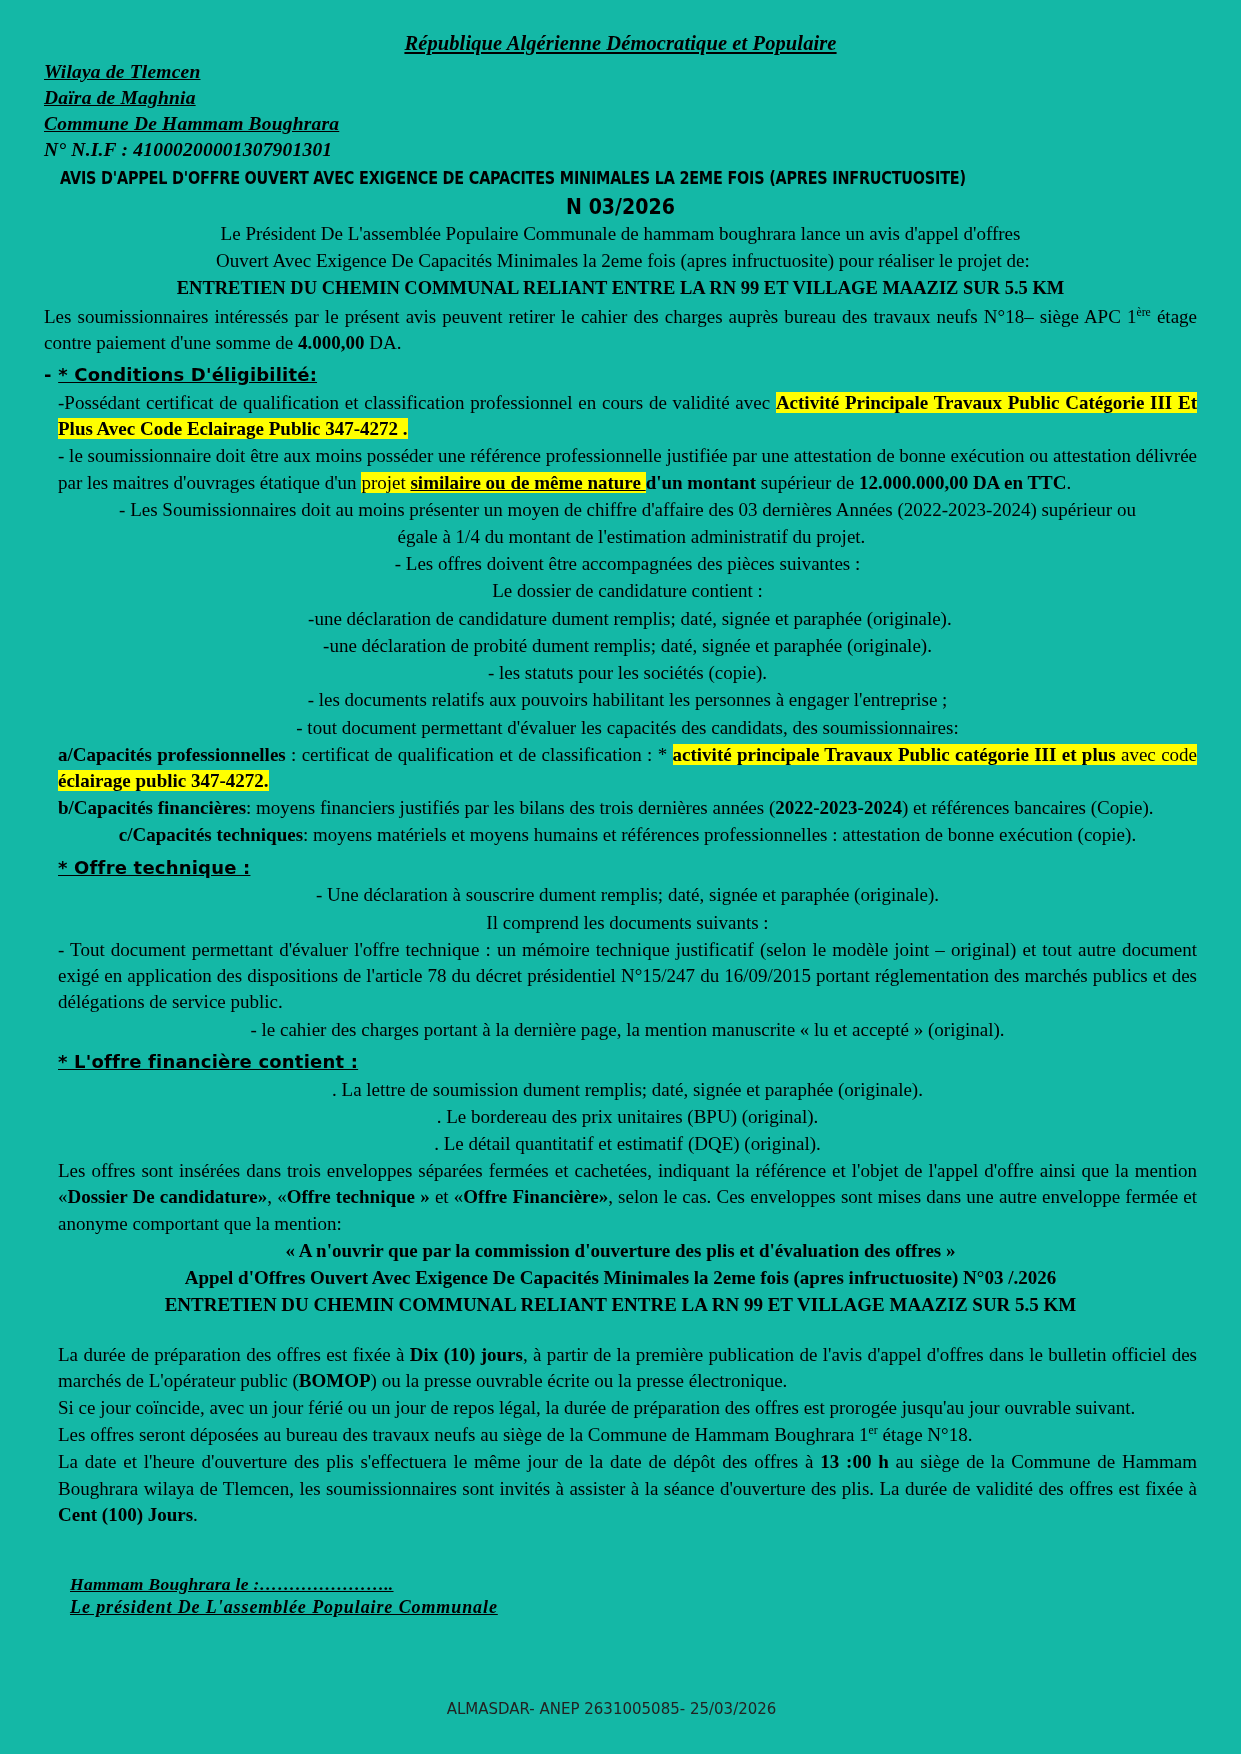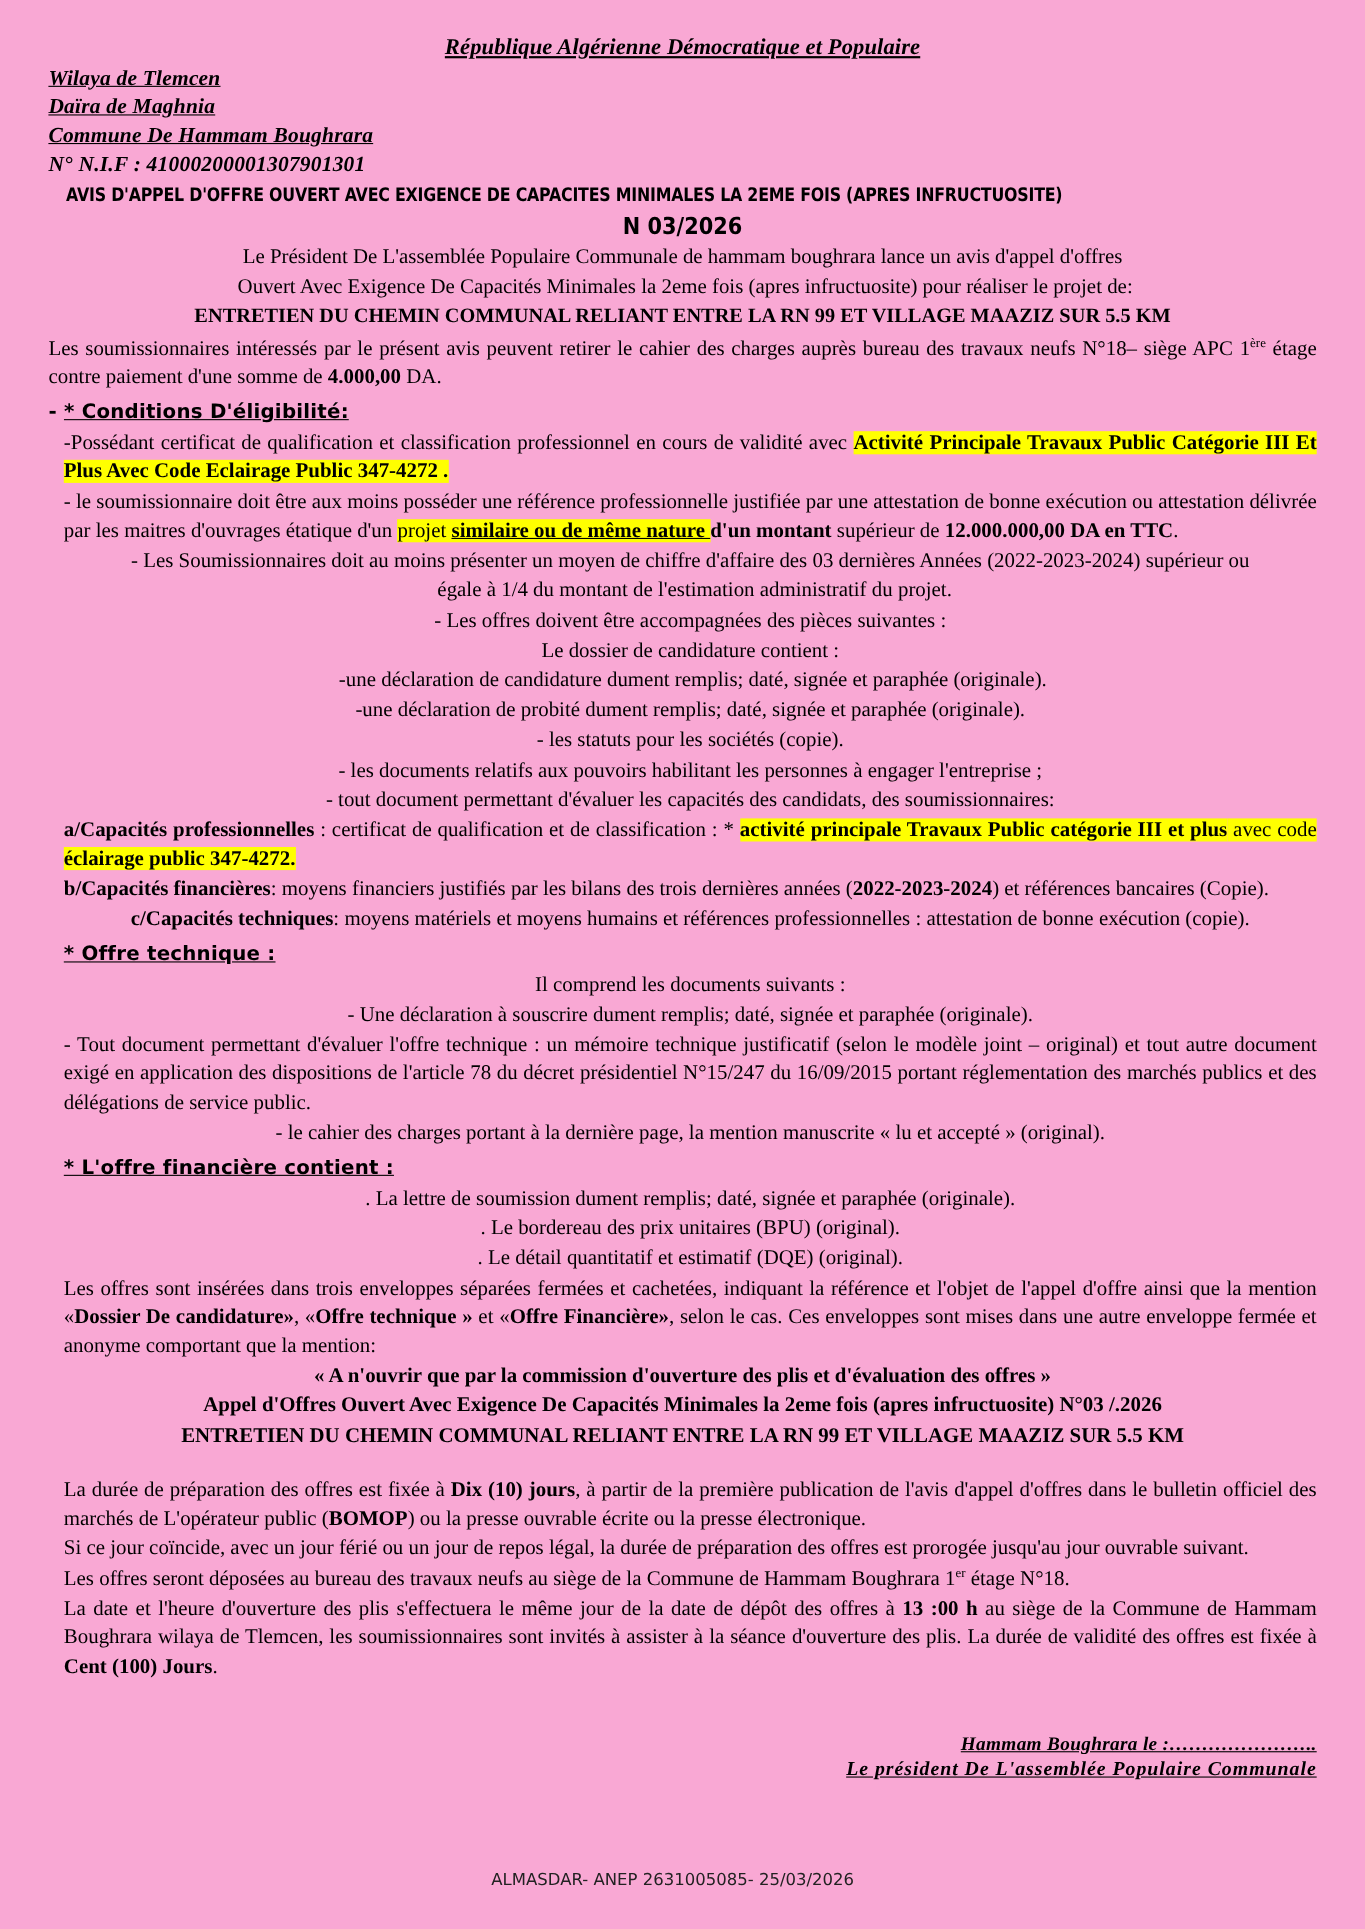--- a/index.html
+++ b/index.html
@@ -8,21 +8,21 @@
     background: #ffffff;
   }
   body {
     font-family: "Liberation Serif", "DejaVu Serif", serif;
     color: #000000;
   }
   .page {
     position: relative;
     width: 1241px;
     height: 1754px;
-    background: #f9a8d4;
+    background: #14b8a6;
     box-sizing: border-box;
     padding: 24px 44px 12px 44px;
     overflow: hidden;
   }
 
   
   .hdr-republic {
     text-align: center;
     font-style: italic;
     font-weight: bold;
@@ -91,21 +91,21 @@
   }
   .sec-head .t-u { text-decoration: underline; margin-top: 35px; }
   .sec-head.indent { padding-left: 14px; }
   .sec-head.indent2 { padding-left: 26px; }
 
   sup { font-size: .62em; vertical-align: super; }
 
   
   .sign-wrap {
     margin-top: 46px;
-    text-align: right;
+    text-align: left;
   }
   .sign-line {
     font-family: "Liberation Serif", serif;
     font-style: italic;
     font-weight: bold;
     font-size: 17.5px;
     text-decoration: underline;
     display: inline-block;
     letter-spacing: .3px;
   }
@@ -177,22 +177,22 @@
     <p class="t ind">- tout document permettant d'évaluer les capacités des candidats, des soumissionnaires:</p>
 
     <p class="t just ind"><span class="b">a/Capacités professionnelles</span><span> : certificat de qualification et de classification : * </span><span class="hl b">activité principale Travaux Public catégorie III et plus</span><span class="hl"> avec code </span><span class="hl b">éclairage public 347-4272.</span></p>
 
     <p class="t just ind"><span class="b">b/Capacités financières</span><span>: moyens financiers justifiés par les bilans des trois dernières années (</span><span class="b">2022-2023-2024</span><span>) et références bancaires (Copie).</span></p>
 
     <p class="t ind"><span class="b">c/Capacités techniques</span><span>: moyens matériels et moyens humains et références professionnelles : attestation de bonne exécution (copie).</span></p>
 
     <div class="sec-head indent"><span class="t-u">*   Offre technique :</span></div>
 
+    <p class="t ind">- Une déclaration à souscrire dument remplis; daté, signée et paraphée (originale).</p>
     <p class="t ind">Il comprend les documents suivants :</p>
-    <p class="t ind">- Une déclaration à souscrire dument remplis; daté, signée et paraphée (originale).</p>
     <p class="t just ind">- Tout document permettant d'évaluer l'offre technique : un mémoire technique justificatif (selon le modèle joint – original) et tout autre document exigé en application des dispositions de l'article 78 du décret présidentiel N°15/247 du 16/09/2015 portant réglementation des marchés publics et des délégations de service public.</p>
     <p class="t ind">- le cahier des charges portant à la dernière page, la mention manuscrite « lu et accepté » (original).</p>
 
     <div class="sec-head indent"><span class="t-u">* L'offre financière contient :</span></div>
 
     <p class="t ind">. La lettre de soumission dument remplis; daté, signée et paraphée (originale).</p>
     <p class="t ind">. Le bordereau des prix unitaires (BPU) (original).</p>
     <p class="t ind">. Le détail quantitatif et estimatif (DQE) (original).</p>
 
     <p class="t just ind"><span>Les offres sont insérées dans trois enveloppes séparées fermées et cachetées, indiquant la référence et l'objet de l'appel d'offre ainsi que la mention «</span><span class="b">Dossier De candidature»</span><span>, «</span><span class="b">Offre technique »</span><span> et «</span><span class="b">Offre Financière»</span><span>, selon le cas. Ces enveloppes sont mises dans  une autre enveloppe fermée et anonyme comportant que la mention:</span></p>

